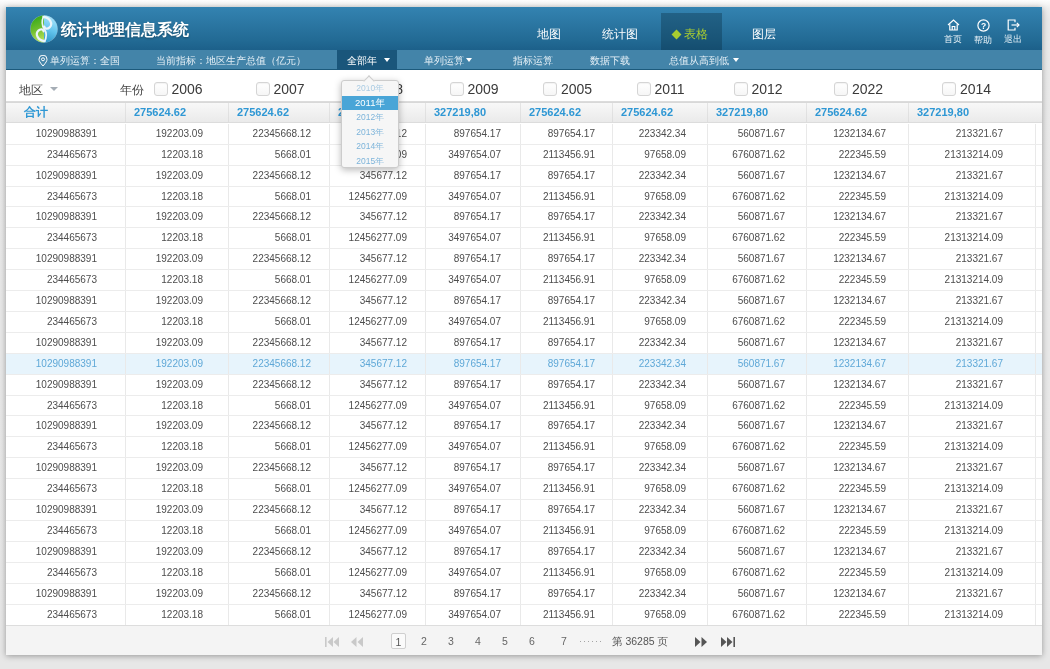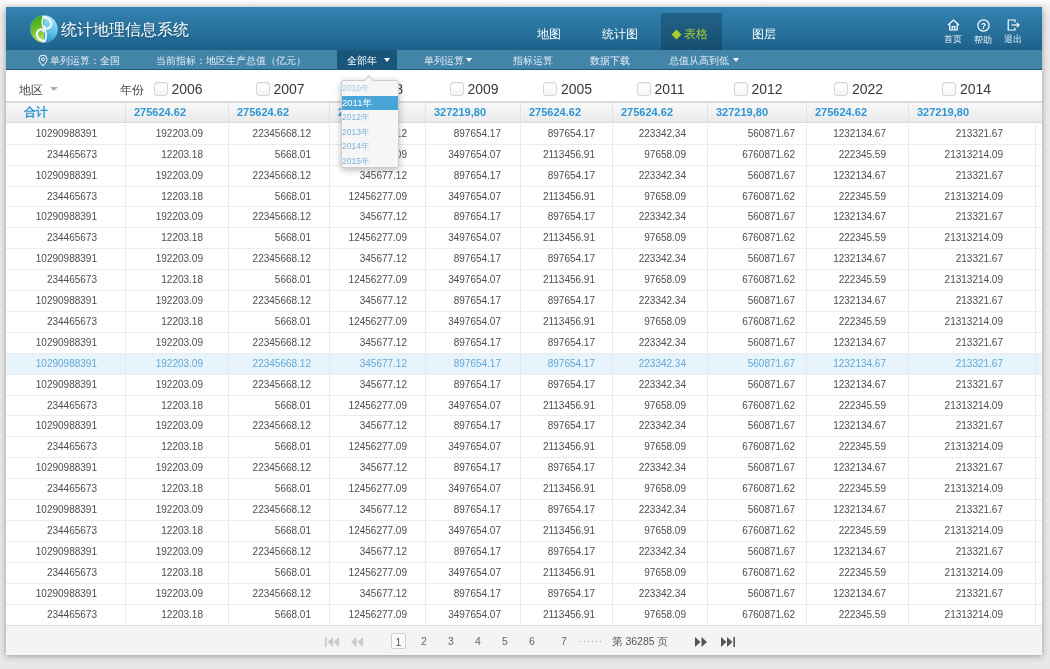--- a/index.html
+++ b/index.html
@@ -1,19 +1,19 @@
 <!DOCTYPE html>
 <html><head><meta charset="utf-8">
 <style>
 *{margin:0;padding:0;box-sizing:border-box}
 html,body{width:1050px;height:669px;overflow:hidden;font-family:"Liberation Sans",sans-serif;background:#e9e9e9}
 .stage{position:relative;width:1050px;height:669px;background:linear-gradient(180deg,#fdfdfd 0,#efefef 8px,#e9e9e9 20px,#e7e7e7 100%)}
 .panel{position:absolute;left:6px;top:7px;width:1036px;height:648px;background:#fff;box-shadow:0 1px 6px rgba(0,0,0,.35)}
 .topbar{position:absolute;left:0;top:0;width:1036px;height:43px;background:linear-gradient(180deg,#3383b1 0,#2b76a2 40%,#226a94 78%,#1c608a 100%)}
-.title{position:absolute;left:55px;top:13px;font-size:16px;font-weight:normal;color:#fff;text-shadow:0 1px 2px rgba(0,0,0,.3)}
+.title{position:absolute;left:55px;top:13px;font-size:16px;font-weight:bold;color:#fff;text-shadow:0 1px 2px rgba(0,0,0,.3)}
 .nav{position:absolute;left:0;top:0;width:1036px;height:43px;font-size:12px;color:#fff}
 .navitem{position:absolute;top:19px;transform:translateX(-50%);white-space:nowrap}
 .tabactive{position:absolute;left:655px;top:6px;width:61px;height:37px;background:rgba(5,38,58,.33)}
 .tabtxt{position:absolute;left:678px;top:19px;font-size:12px;color:#a8cc30;white-space:nowrap}
 .dia{position:absolute;left:667px;top:24px;width:7px;height:7px;background:#a8cc30;transform:rotate(45deg)}
 .ricon{position:absolute;top:12px;width:30px;text-align:center;color:#fff}
 .ricon svg{display:block;margin:0 auto}
 .rlab{display:block;font-size:9px;margin-top:2px;color:#eaf3f8}
 .menubar{position:absolute;left:0;top:43px;width:1036px;height:20px;background:#4384a9;border-bottom:1px solid #1c5a7c}
 .mtxt{position:absolute;top:47px;font-size:10px;color:#e4eff6;white-space:nowrap}
@@ -45,30 +45,30 @@
 .r i{display:block;font-style:normal;height:19.91px;line-height:19.91px;font-size:10px;color:#4d4d4d;text-align:right;border-right:1px solid #e9e9e9}
 .r.hl{background:#e7f4fc}
 .r.hl i{color:#5fa8d7}
 .c0{width:120px;padding-right:28px}
 .c1{width:103px;padding-right:25px}
 .c2{width:101px;padding-right:18px}
 .c3{width:96px;padding-right:18px}
 .c4{width:95px;padding-right:19px}
 .c5{width:92px;padding-right:17px}
 .c6{width:95px;padding-right:21px}
-.c7{width:99px;padding-right:11px}
+.c7{width:99px;padding-right:21px}
 .c8{width:102px;padding-right:22px}
 .c9{width:127px;padding-right:32px}
 .footer{position:absolute;left:0;top:617.8px;width:1036px;height:30.2px;background:#f4f4f4;border-top:1px solid #ddd}
 .pg{position:absolute;top:0;height:30px;line-height:30px;font-size:10.5px;color:#666;transform:translateX(-50%);white-space:nowrap}
 .pbox{position:absolute;left:385px;top:7px;width:15px;height:16px;border:1px solid #cfcfcf;border-radius:2px;background:#fafafa;text-align:center;line-height:16px;font-size:10.5px;color:#555}
 .pg svg{vertical-align:middle}
 .dd{position:absolute;left:341px;top:80px;width:58px;height:88px;background:#f6f6f6;border:1px solid #ccc;border-radius:3px;box-shadow:0 2px 7px rgba(0,0,0,.28);z-index:40}
 .ddcaret{position:absolute;left:365px;top:76.5px;width:8px;height:8px;background:#f6f6f6;border-left:1px solid #ccc;border-top:1px solid #ccc;transform:rotate(45deg);z-index:41}
-.ddi{height:14.6px;line-height:14.6px;font-size:8.5px;color:#7db4da}
+.ddi{height:14.6px;line-height:14.6px;text-align:center;font-size:8.5px;color:#7db4da}
 .ddi.first{color:#a9cbe3;border-radius:3px 3px 0 0}
 .ddi.sel{background:#49a5d7;color:#fff;font-size:9.5px}
 </style></head>
 <body>
 <div class="stage">
  <div class="panel">
   <div class="topbar">
    <svg style="position:absolute;left:24px;top:8px" width="28" height="28" viewBox="0 0 28 28">
     <defs>
      <linearGradient id="lg" x1="0.2" y1="0" x2="0.4" y2="1">

